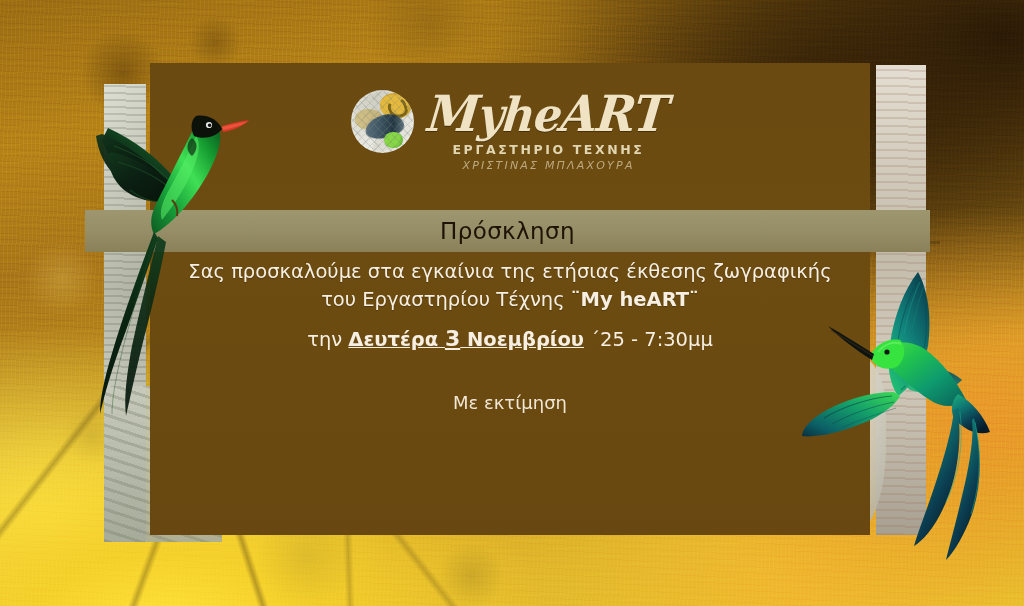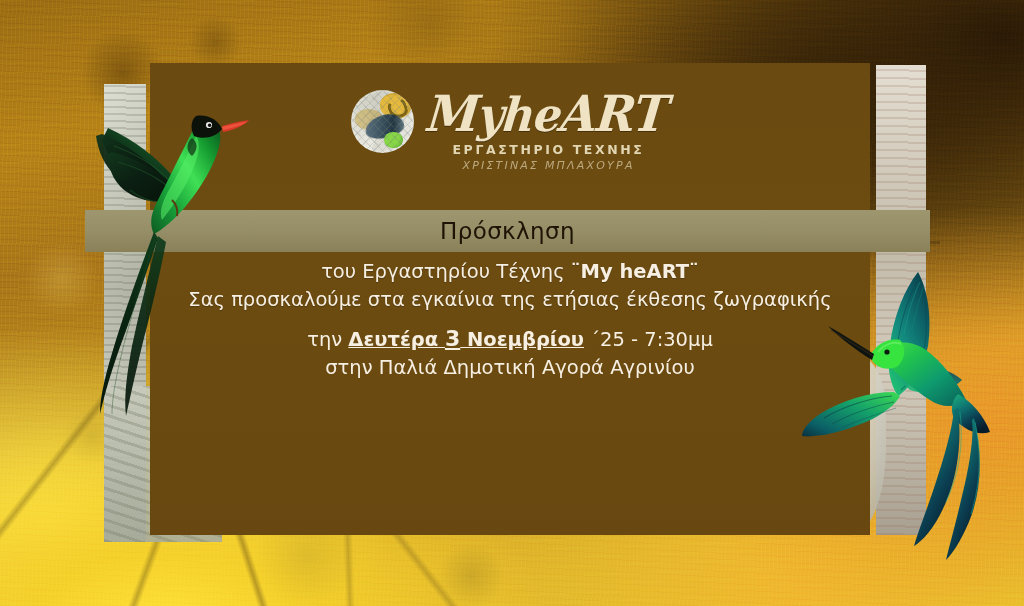--- a/index.html
+++ b/index.html
@@ -262,27 +262,27 @@
           <span>M</span><span class="sm">y</span><span class="sm">he</span><span>ART</span>
         </div>
         <div class="sub1">ΕΡΓΑΣΤΗΡΙΟ ΤΕΧΝΗΣ</div>
         <div class="sub2">ΧΡΙΣΤΙΝΑΣ ΜΠΛΑΧΟΥΡΑ</div>
       </div>
     </div>
 
     <div class="divider"></div>
 
     <div class="body">
+      <div class="l-invite">Σας προσκαλούμε στα εγκαίνια της ετήσιας έκθεσης ζωγραφικής</div>
       <div class="l-invite"><span>του Εργαστηρίου Τέχνης </span><b>¨My heART¨</b></div>
-      <div class="l-invite">Σας προσκαλούμε στα εγκαίνια της ετήσιας έκθεσης ζωγραφικής</div>
 
       <div class="l-when"><span>την </span><b>Δευτέρα</b><b>&nbsp;</b><b class="big3">3</b><b>&nbsp;</b><b>Νοεμβρίου</b><span> ΄25 - 7:30μμ</span></div>
 
-      <div class="l-where">στην Παλιά  Δημοτική Αγορά Αγρινίου</div>
-
+
+      <div class="l-regards">Με εκτίμηση</div>
     </div>
 
   </div>
 
   <div class="banner-shadow"></div>
   <div class="banner">
     <div class="banner-title">Πρόσκληση</div>
   </div>
 
   <svg class="bird bird-left" viewBox="0 0 210 330">

